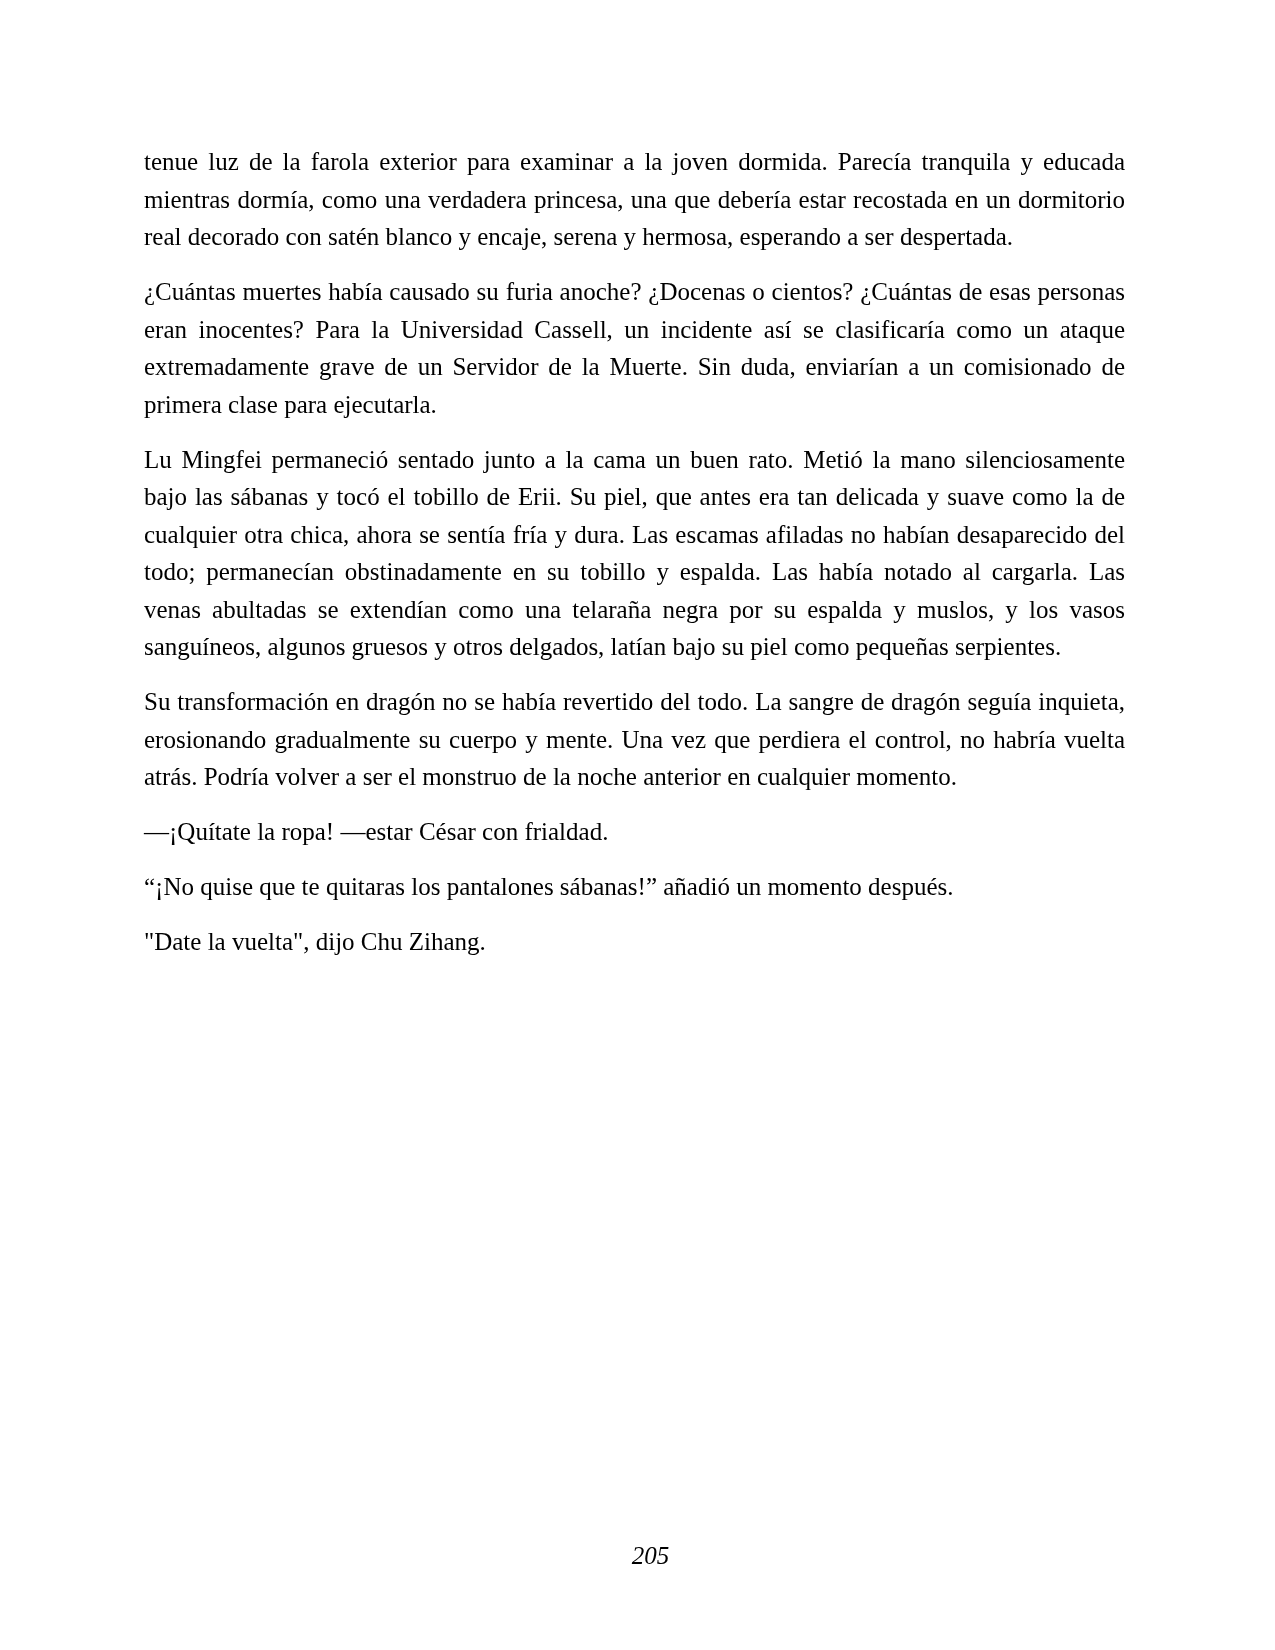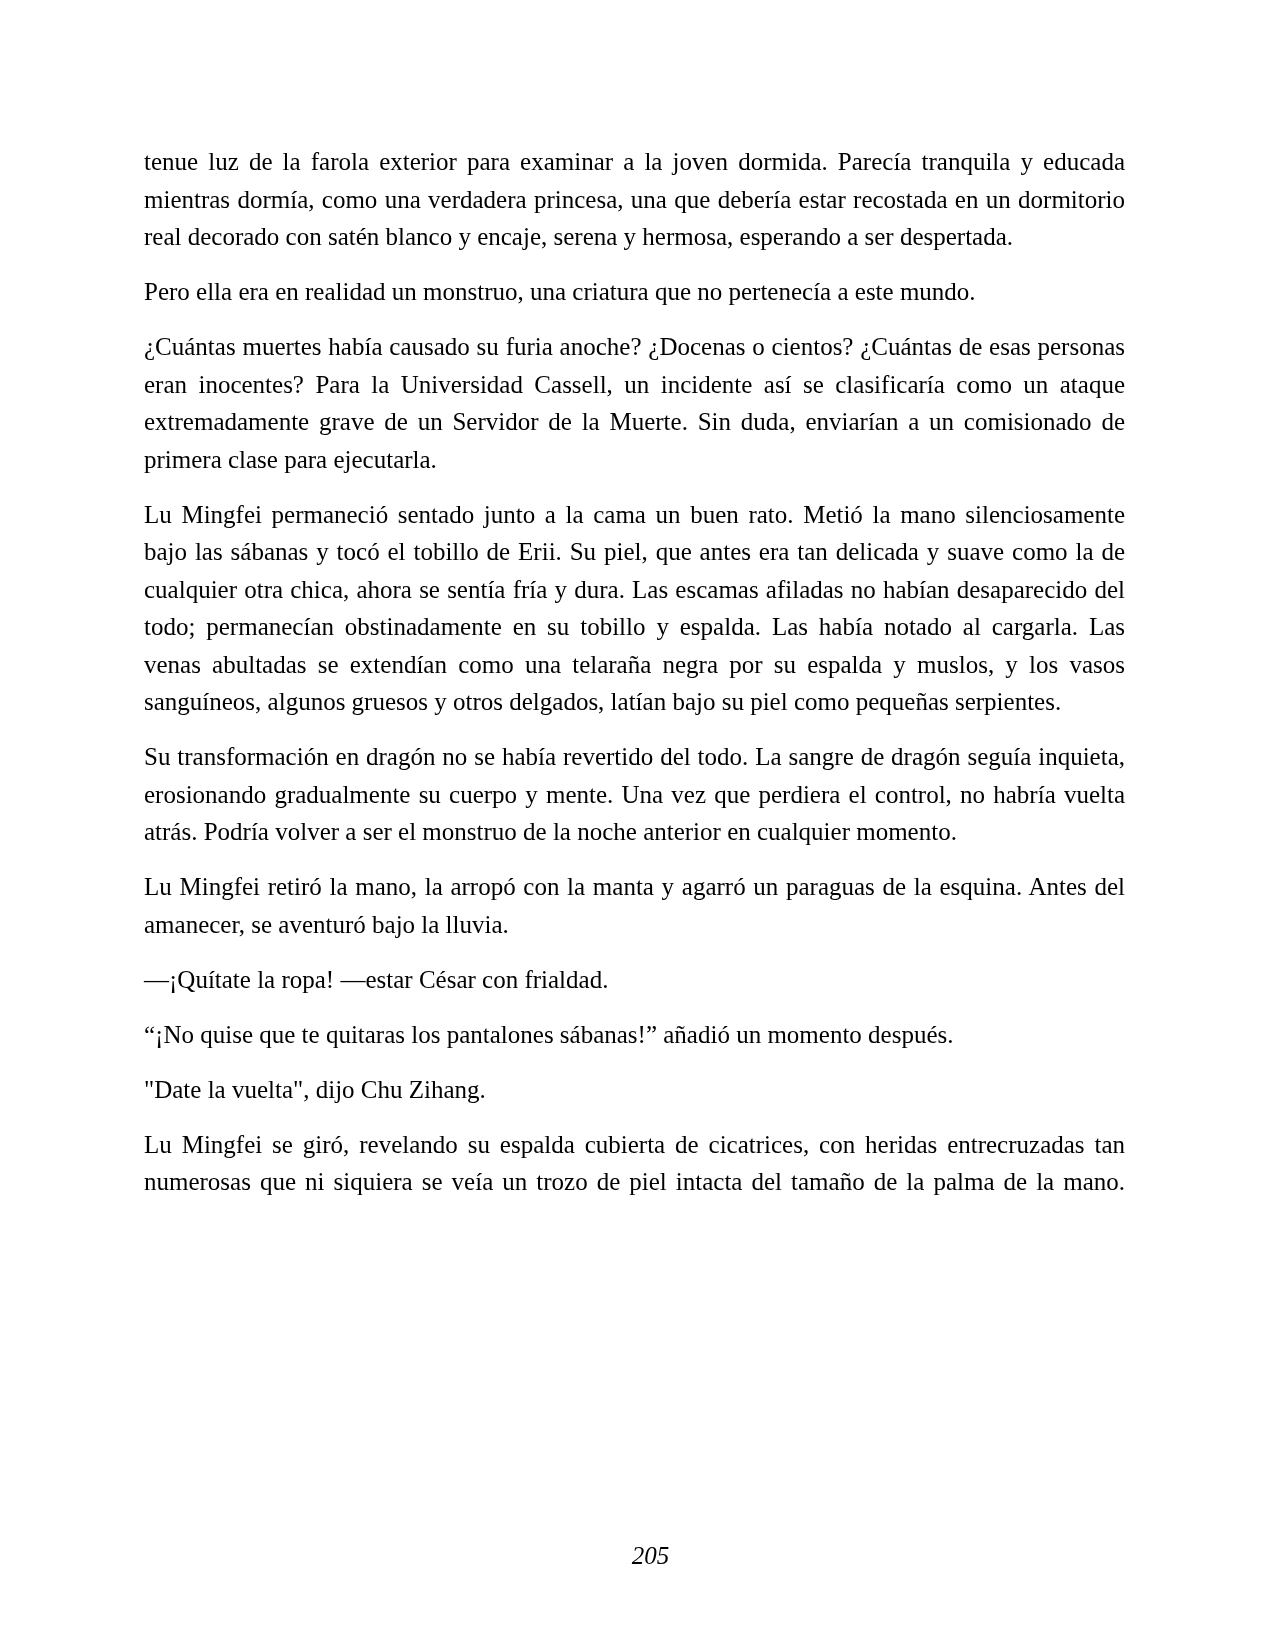--- a/index.html
+++ b/index.html
@@ -42,24 +42,21 @@
     line-height: 30px;
     font-style: italic;
   }
 </style>
 </head>
 <body>
 
 <div class="page">
   <div class="content">
     <p>tenue luz de la farola exterior para examinar a la joven dormida. Parecía tranquila y educada mientras dormía, como una verdadera princesa, una que debería estar recostada en un dormitorio real decorado con satén blanco y encaje, serena y hermosa, esperando a ser despertada.</p>
-    <p>Pero ella era en realidad un monstruo, una criatura que no pertenecía a este mundo.</p>
     <p>¿Cuántas muertes había causado su furia anoche? ¿Docenas o cientos? ¿Cuántas de esas personas eran inocentes? Para la Universidad Cassell, un incidente así se clasificaría como un ataque extremadamente grave de un Servidor de la Muerte. Sin duda, enviarían a un comisionado de primera clase para ejecutarla.</p>
     <p>Lu Mingfei permaneció sentado junto a la cama un buen rato. Metió la mano silenciosamente bajo las sábanas y tocó el tobillo de Erii. Su piel, que antes era tan delicada y suave como la de cualquier otra chica, ahora se sentía fría y dura. Las escamas afiladas no habían desaparecido del todo; permanecían obstinadamente en su tobillo y espalda. Las había notado al cargarla. Las venas abultadas se extendían como una telaraña negra por su espalda y muslos, y los vasos sanguíneos, algunos gruesos y otros delgados, latían bajo su piel como pequeñas serpientes.</p>
     <p>Su transformación en dragón no se había revertido del todo. La sangre de dragón seguía inquieta, erosionando gradualmente su cuerpo y mente. Una vez que perdiera el control, no habría vuelta atrás. Podría volver a ser el monstruo de la noche anterior en cualquier momento.</p>
-    <p>Lu Mingfei retiró la mano, la arropó con la manta y agarró un paraguas de la esquina. Antes del amanecer, se aventuró bajo la lluvia.</p>
     <p>—¡Quítate la ropa! —estar César con frialdad.</p>
     <p>“¡No quise que te quitaras los pantalones sábanas!” añadió un momento después.</p>
     <p>"Date la vuelta", dijo Chu Zihang.</p>
-    <p class="justify-last">Lu Mingfei se giró, revelando su espalda cubierta de cicatrices, con heridas entrecruzadas tan numerosas que ni siquiera se veía un trozo de piel intacta del tamaño de la palma de la mano.</p>
   </div>
   <div class="page-number">205</div>
 </div>
 
 </body></html>

